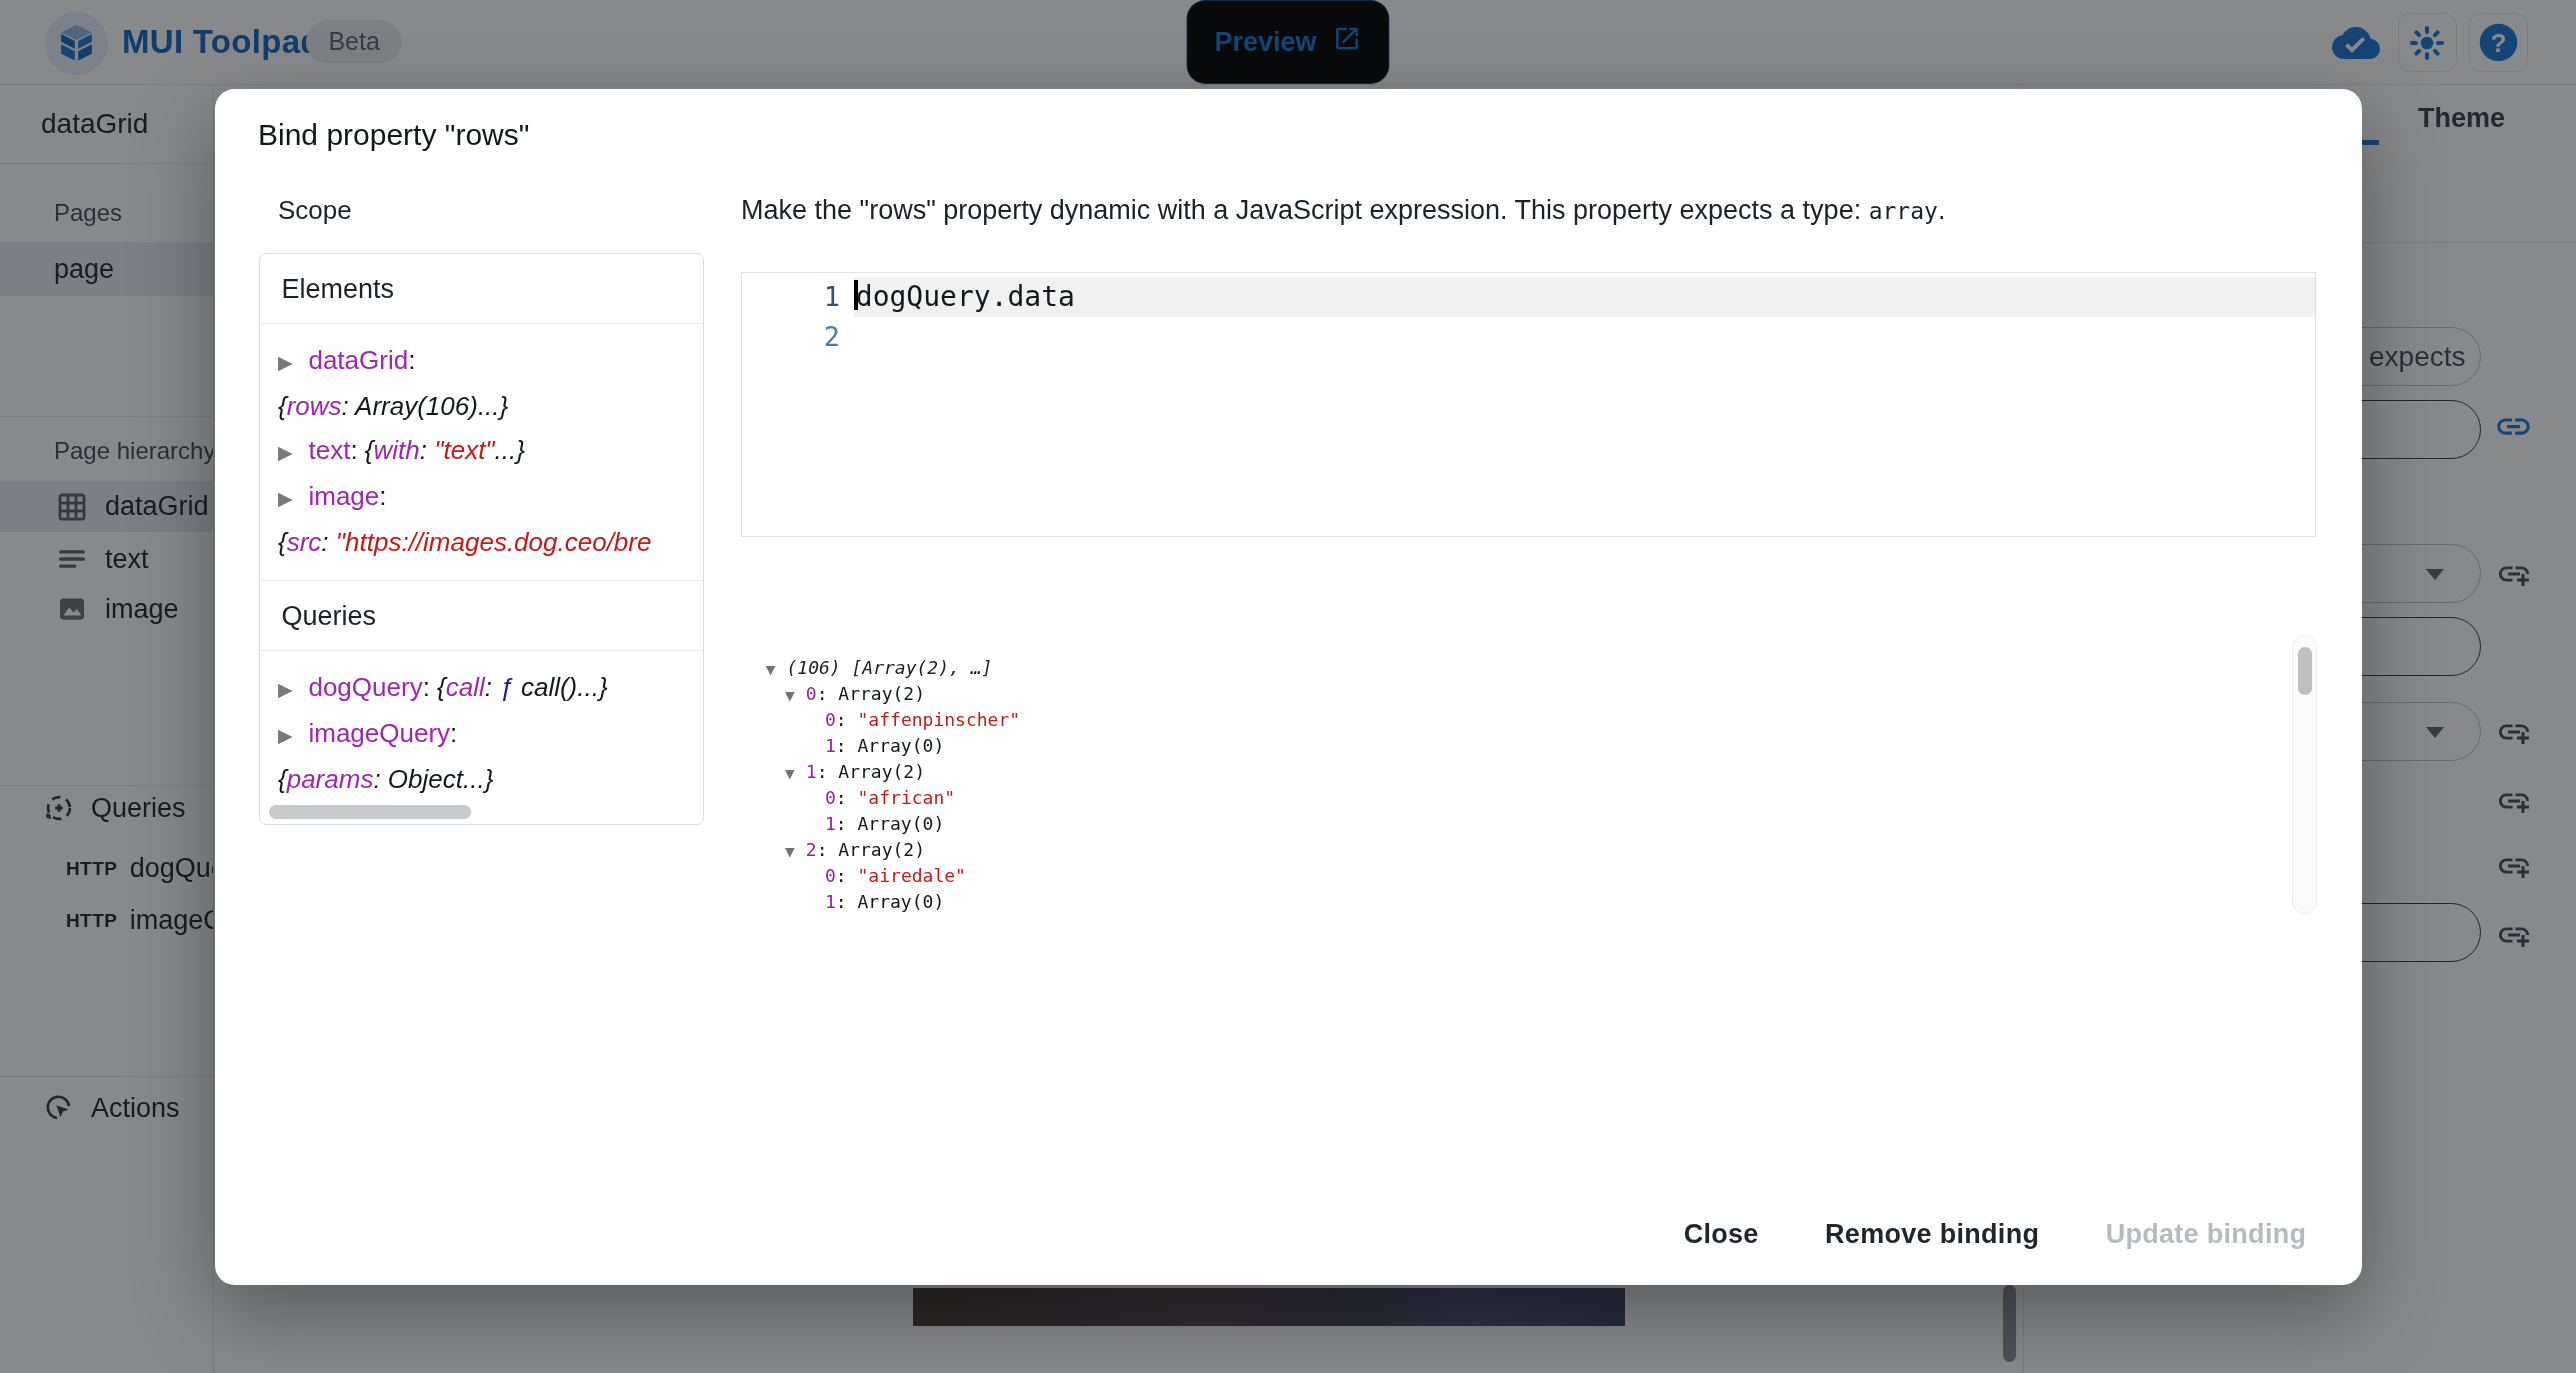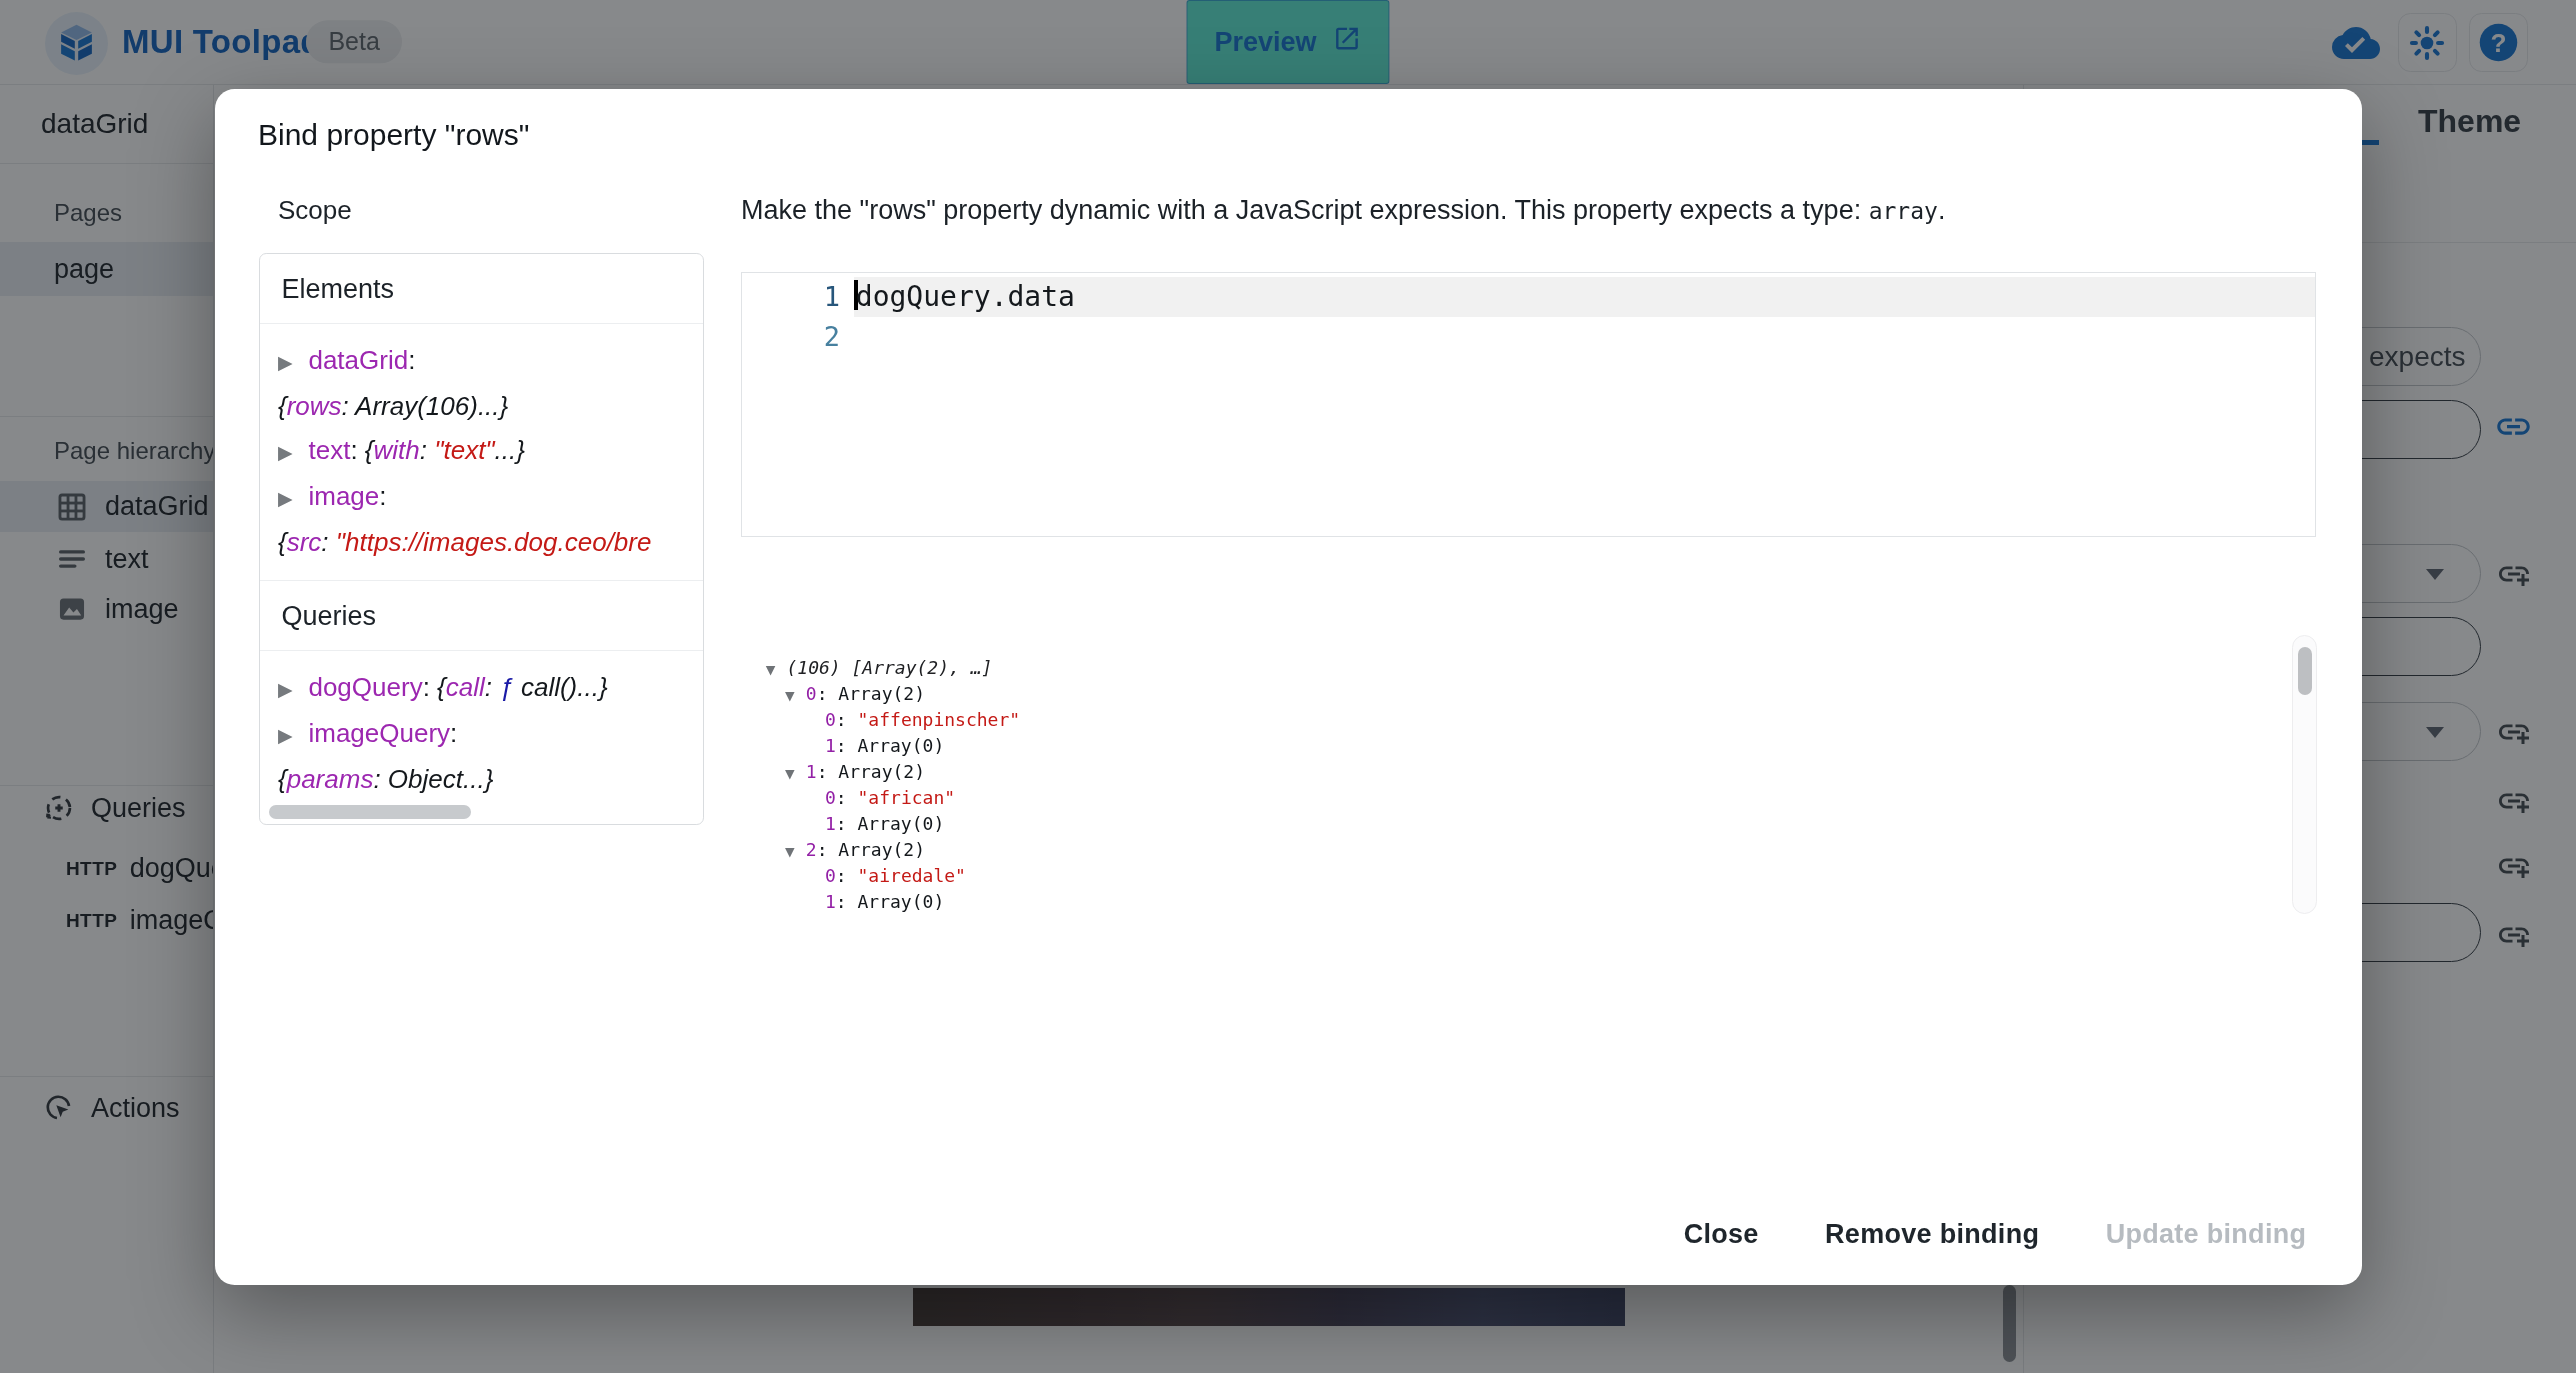--- a/index.html
+++ b/index.html
@@ -11,21 +11,21 @@
   .topbar { position:absolute; left:0; top:0; right:0; height:85px; background:#fff;
             border-bottom:0.9px solid #e7e9eb; z-index:10; }
   .logo-halo { position:absolute; left:45px; top:11.6px; width:63px; height:63px; border-radius:50%;
                background:rgba(25,118,210,.10); display:flex; align-items:center; justify-content:center; }
   .app-title { position:absolute; left:122px; top:42px; transform:translateY(-50%);
                font-size:33px; font-weight:700; color:#1565c0; letter-spacing:0.3px; white-space:nowrap; }
   .beta-chip { position:absolute; left:306px; top:42px; transform:translateY(-50%);
                background:#eceef0; color:#5f666d; font-size:25px; padding:7.2px 22.4px; border-radius:27px; }
   .preview-btn { position:absolute; left:50%; top:42px; transform:translate(-50%,-50%);
                  display:flex; align-items:center; gap:16px; color:#1976d2; font-size:27px; font-weight:600;
-                 border:1.8px solid rgba(25,118,210,.55); border-radius:3px; padding:23px 27px; background:#5eead4; cursor:pointer; }
+                 border:1.8px solid rgba(25,118,210,.55); border-radius:19px; padding:23px 27px; background:#000000; cursor:pointer; }
   .topbar-right { position:absolute; right:48px; top:0; height:85px; display:flex; align-items:center; gap:12.5px; }
   .icon-btn { width:59px; height:59px; display:flex; align-items:center; justify-content:center; border-radius:12.5px; cursor:pointer; }
   .icon-btn.bordered { border:0.9px solid #e6e8ea; }
 
   
   .sidebar { position:absolute; left:0; top:85px; width:214px; bottom:0; background:#fff;
              border-right:0.9px solid #e4e6e8; overflow:hidden; z-index:5; }
   .sb-project { position:absolute; left:0; right:0; top:0; height:79px; border-bottom:0.9px solid #e7e9eb; }
   .sb-project span { position:absolute; left:41px; top:50%; transform:translateY(-50%); font-size:28px; color:#20262c; }
   .sb-h { position:absolute; left:54px; font-size:24px; color:#454d54; white-space:nowrap; }
@@ -38,21 +38,21 @@
 
   
   .canvas { position:absolute; left:215px; top:85px; width:1809px; bottom:0; background:#fff; }
   .dog-strip { position:absolute; left:698px; top:1203px; width:712px; height:38px;
                background:linear-gradient(90deg,#463a36 0%,#4d3d3f 22%,#554548 40%,#474158 60%,#4b5070 80%,#3e4464 100%); }
   .canvas-scrollbar { position:absolute; right:8px; top:1200px; width:13.4px; height:77px; border-radius:7.2px; background:#8d9196; }
 
   
   .right-panel { position:absolute; left:2023px; top:85px; right:0; bottom:0; background:#fff; border-left:0.9px solid #e4e6e8; }
   .tab-underline { position:absolute; left:335px; top:55px; width:19.7px; height:5.4px; background:#1976d2; }
-  .tab-theme { position:absolute; left:394px; top:18px; font-size:32px; font-weight:600; color:#373f47; cursor:pointer; }
+  .tab-theme { position:absolute; left:394px; top:18px; font-size:27px; font-weight:600; color:#373f47; cursor:pointer; }
   .panel-divider { position:absolute; left:0; right:0; top:157px; height:0.9px; background:#e7e9eb; }
   .pfield { position:absolute; left:106px; width:351px; border-radius:30px; background:#fff; }
   .pfield.light { border:0.9px solid #c3c7cb; height:59px; }
   .pfield.dark  { border:1.8px solid #343c44; height:59px; }
   .caret-down { position:absolute; right:36px; top:50%; margin-top:-4.5px; width:0; height:0;
                 border-left:9.8px solid transparent; border-right:9.8px solid transparent; border-top:11.6px solid #5f6672; }
   .p-provider { position:absolute; left:238px; top:50%; transform:translateY(-50%); font-size:28px; color:#454d54; }
   .p-icon { position:absolute; left:470px; width:39px; height:39px; display:flex; align-items:center; justify-content:center; cursor:pointer; }
 
   

